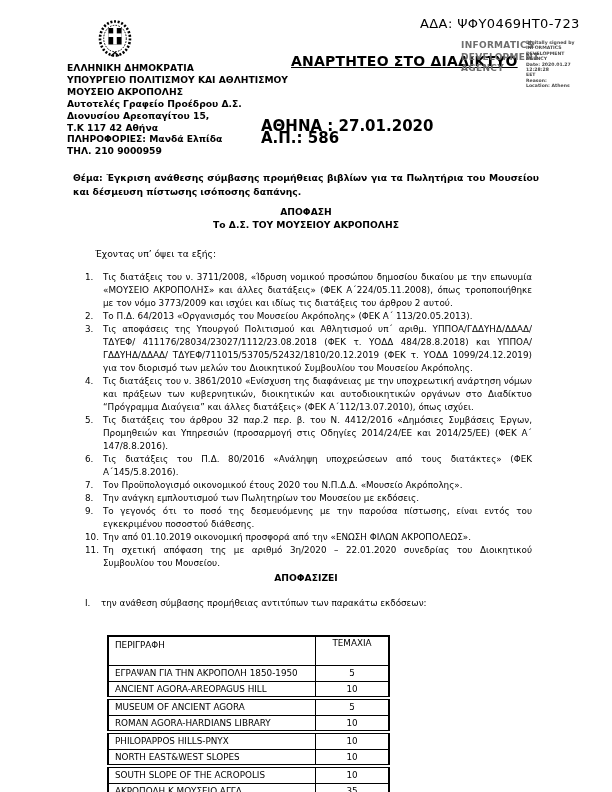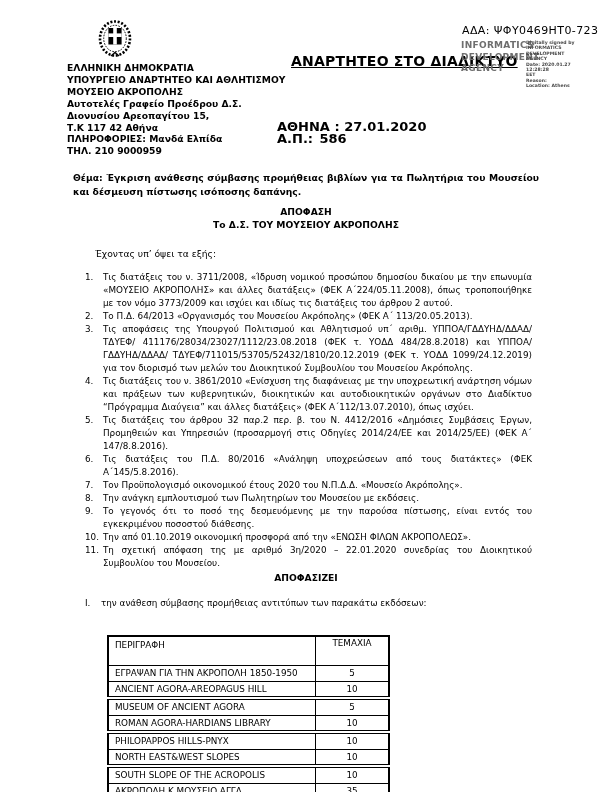--- a/index.html
+++ b/index.html
@@ -2,28 +2,28 @@
 <html><head>
 <meta charset="utf-8">
 <style>
   html,body{margin:0;padding:0;background:#888;}
   .page{
     position:relative;width:612px;height:792px;background:#ffffff;
     margin:0 auto;overflow:hidden;color:#000;
     font-family:"DejaVu Sans","Liberation Sans",sans-serif;
   }
   
-  .ada{position:absolute;top:24px;left:420px;font-size:11px;letter-spacing:.4px;margin-left:42px;}
+  .ada{position:absolute;top:16px;left:420px;font-size:13px;letter-spacing:.4px;}
   .emblem{position:absolute;top:19px;left:93px;}
   .posting-note{position:absolute;top:53px;left:291px;font-size:14px;font-weight:bold;text-decoration:underline;letter-spacing:.2px;}
   .stamp{position:absolute;top:40px;left:461px;display:flex;gap:3px;}
   .stamp-big{width:62px;font-size:9px;line-height:11.5px;font-weight:bold;color:#6e6e6e;letter-spacing:.3px;}
   .stamp-small{width:58px;font-size:4.6px;line-height:5.4px;color:#4a4a4a;font-weight:bold;}
   .sender{position:absolute;top:62px;left:67px;font-size:9.2px;font-weight:bold;line-height:11.9px;white-space:nowrap;}
-  .meta{position:absolute;top:121px;left:277px;font-size:13px;font-weight:bold;line-height:11.9px;white-space:nowrap;}
+  .meta{position:absolute;top:121px;left:261px;font-size:15px;font-weight:bold;line-height:11.9px;white-space:nowrap;}
   .meta .lbl{display:inline-block;min-width:38px;}
   
   .subject{position:absolute;top:171px;left:73px;width:466px;font-size:9.2px;font-weight:bold;line-height:13.5px;text-align:justify;}
   .center-line{position:absolute;left:0;width:612px;text-align:center;font-size:9.2px;font-weight:bold;}
   .decision-title{top:206px;}
   .decision-subtitle{top:219px;}
   .preamble{position:absolute;top:248px;left:95px;font-size:9.2px;}
   .considerations{position:absolute;top:271px;left:85px;width:447px;}
   .c-item{display:flex;}
   .c-num{flex:none;width:18px;font-size:8.8px;line-height:13px;}
@@ -68,21 +68,21 @@
       <div>DEVELOPMENT AGENCY</div>
       <div>Date: 2020.01.27 12:28:28</div>
       <div>EET</div>
       <div>Reason:</div>
       <div>Location: Athens</div>
     </div>
   </div>
 
   <div class="sender">
     <div>ΕΛΛΗΝΙΚΗ ΔΗΜΟΚΡΑΤΙΑ</div>
-    <div>ΥΠΟΥΡΓΕΙΟ ΑΝΑΡΤΗΤΕΟ ΚΑΙ ΑΘΛΗΤΙΣΜΟΥ</div>
+    <div>ΥΠΟΥΡΓΕΙΟ ΠΟΛΙΤΙΣΜΟΥ ΚΑΙ ΑΘΛΗΤΙΣΜΟΥ</div>
     <div>ΜΟΥΣΕΙΟ ΑΚΡΟΠΟΛΗΣ</div>
     <div>Αυτοτελές Γραφείο  Προέδρου Δ.Σ.</div>
     <div>Διονυσίου Αρεοπαγίτου 15,</div>
     <div>Τ.Κ 117 42 Αθήνα</div>
     <div>ΠΛΗΡΟΦΟΡΙΕΣ: Μανδά Ελπίδα</div>
     <div>ΤΗΛ. 210 9000959</div>
   </div>
 
   <div class="meta">
     <div>

